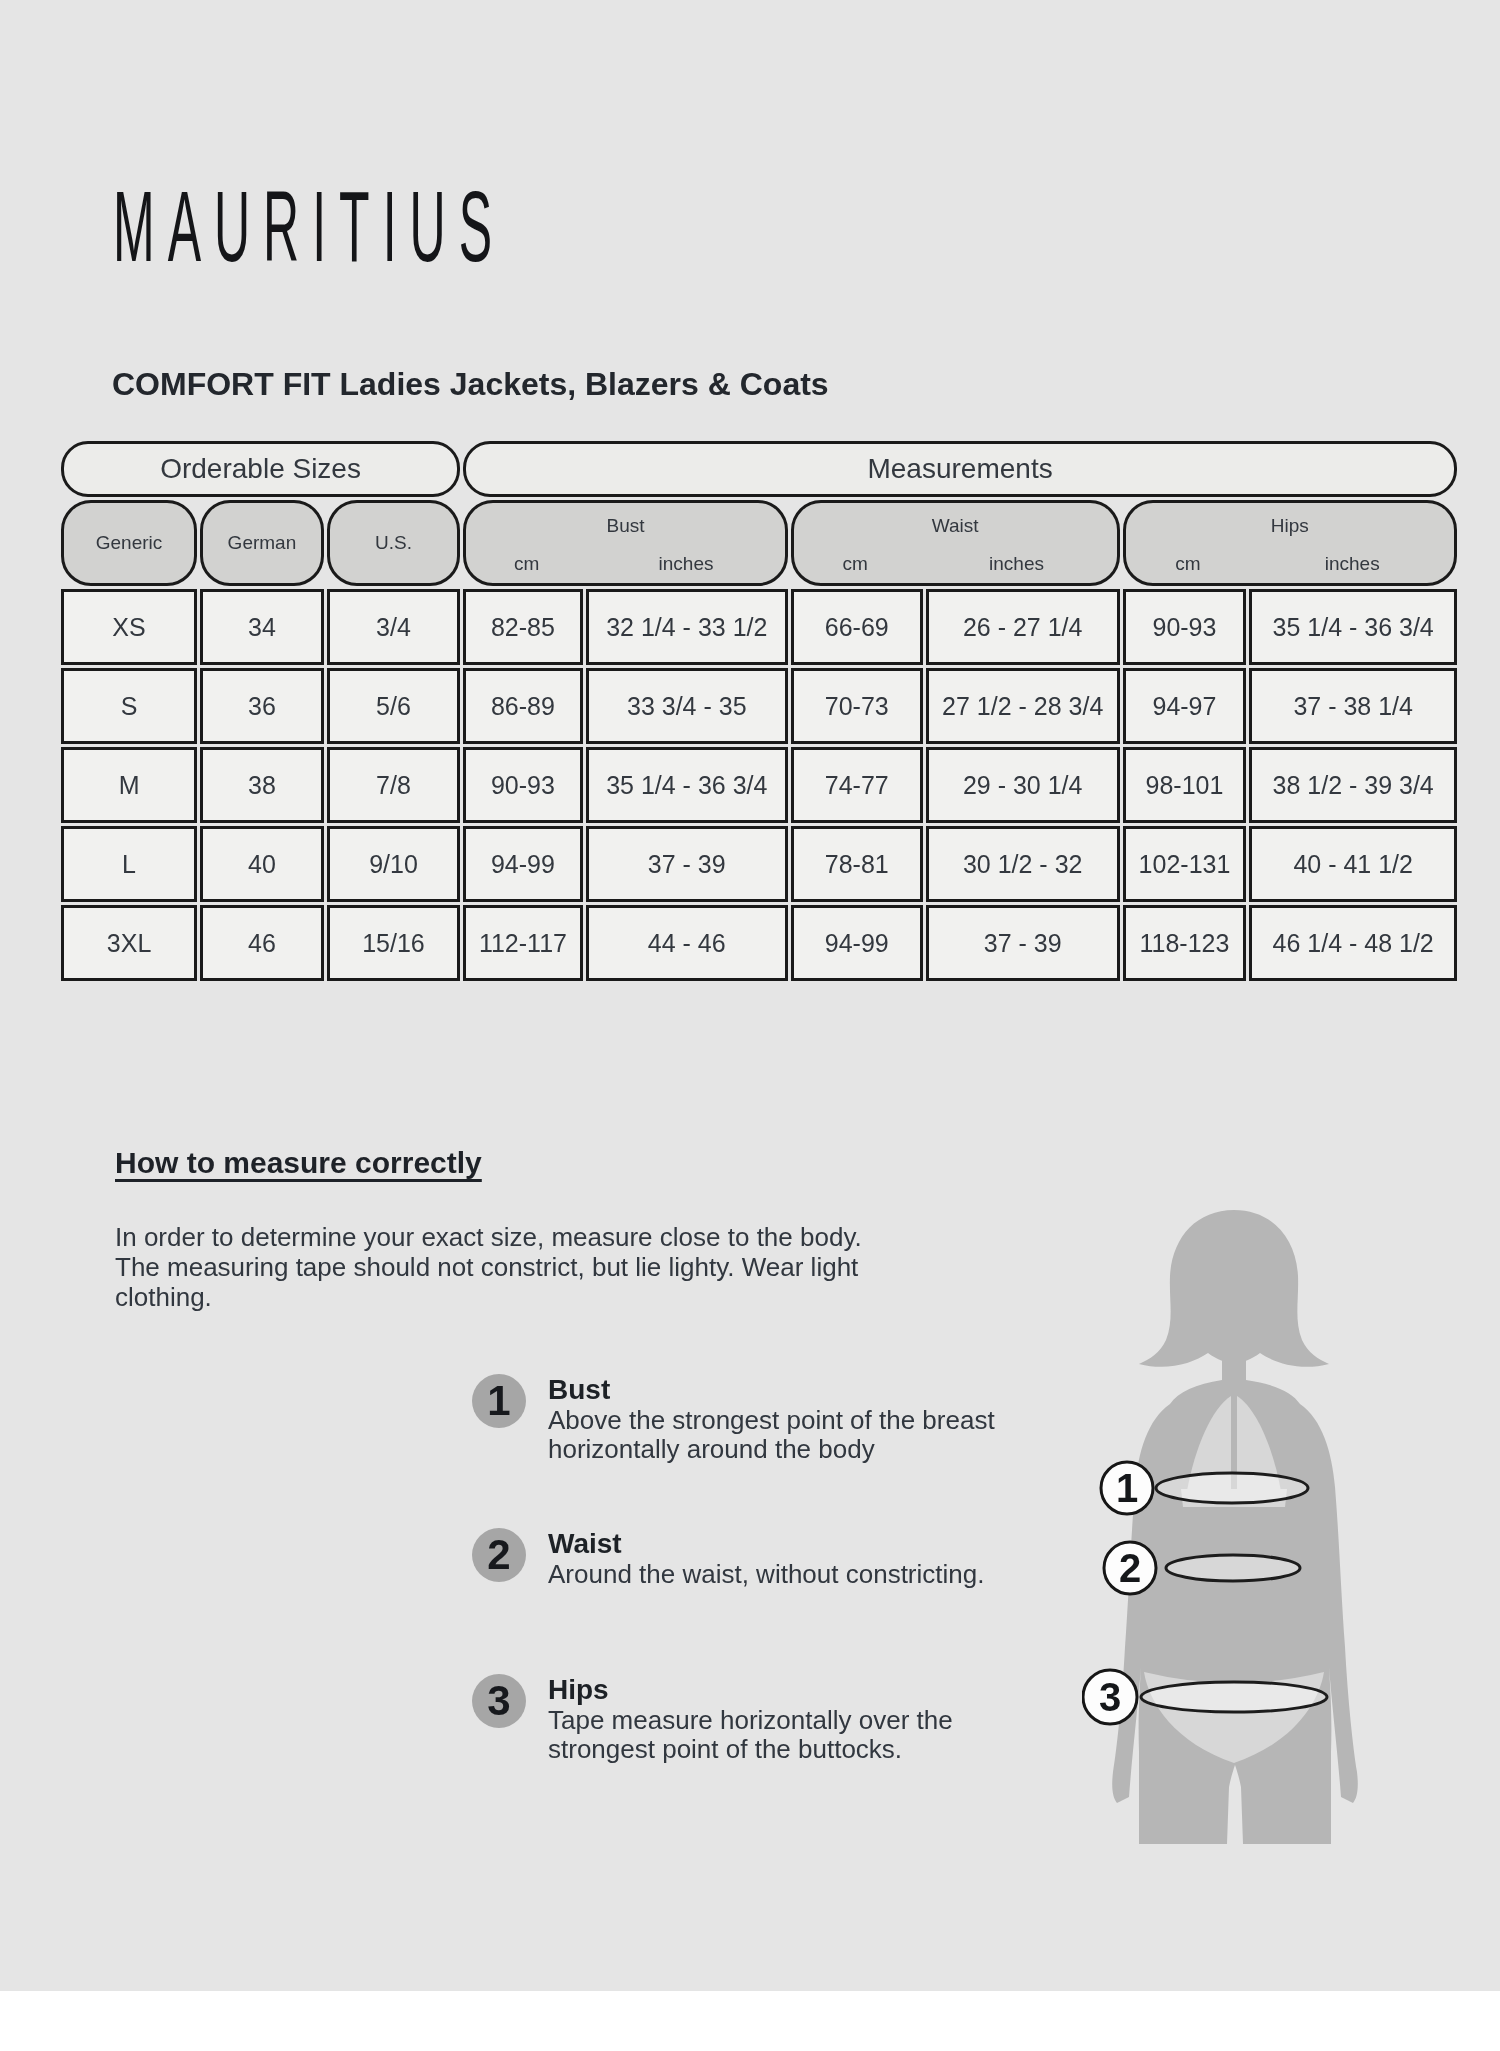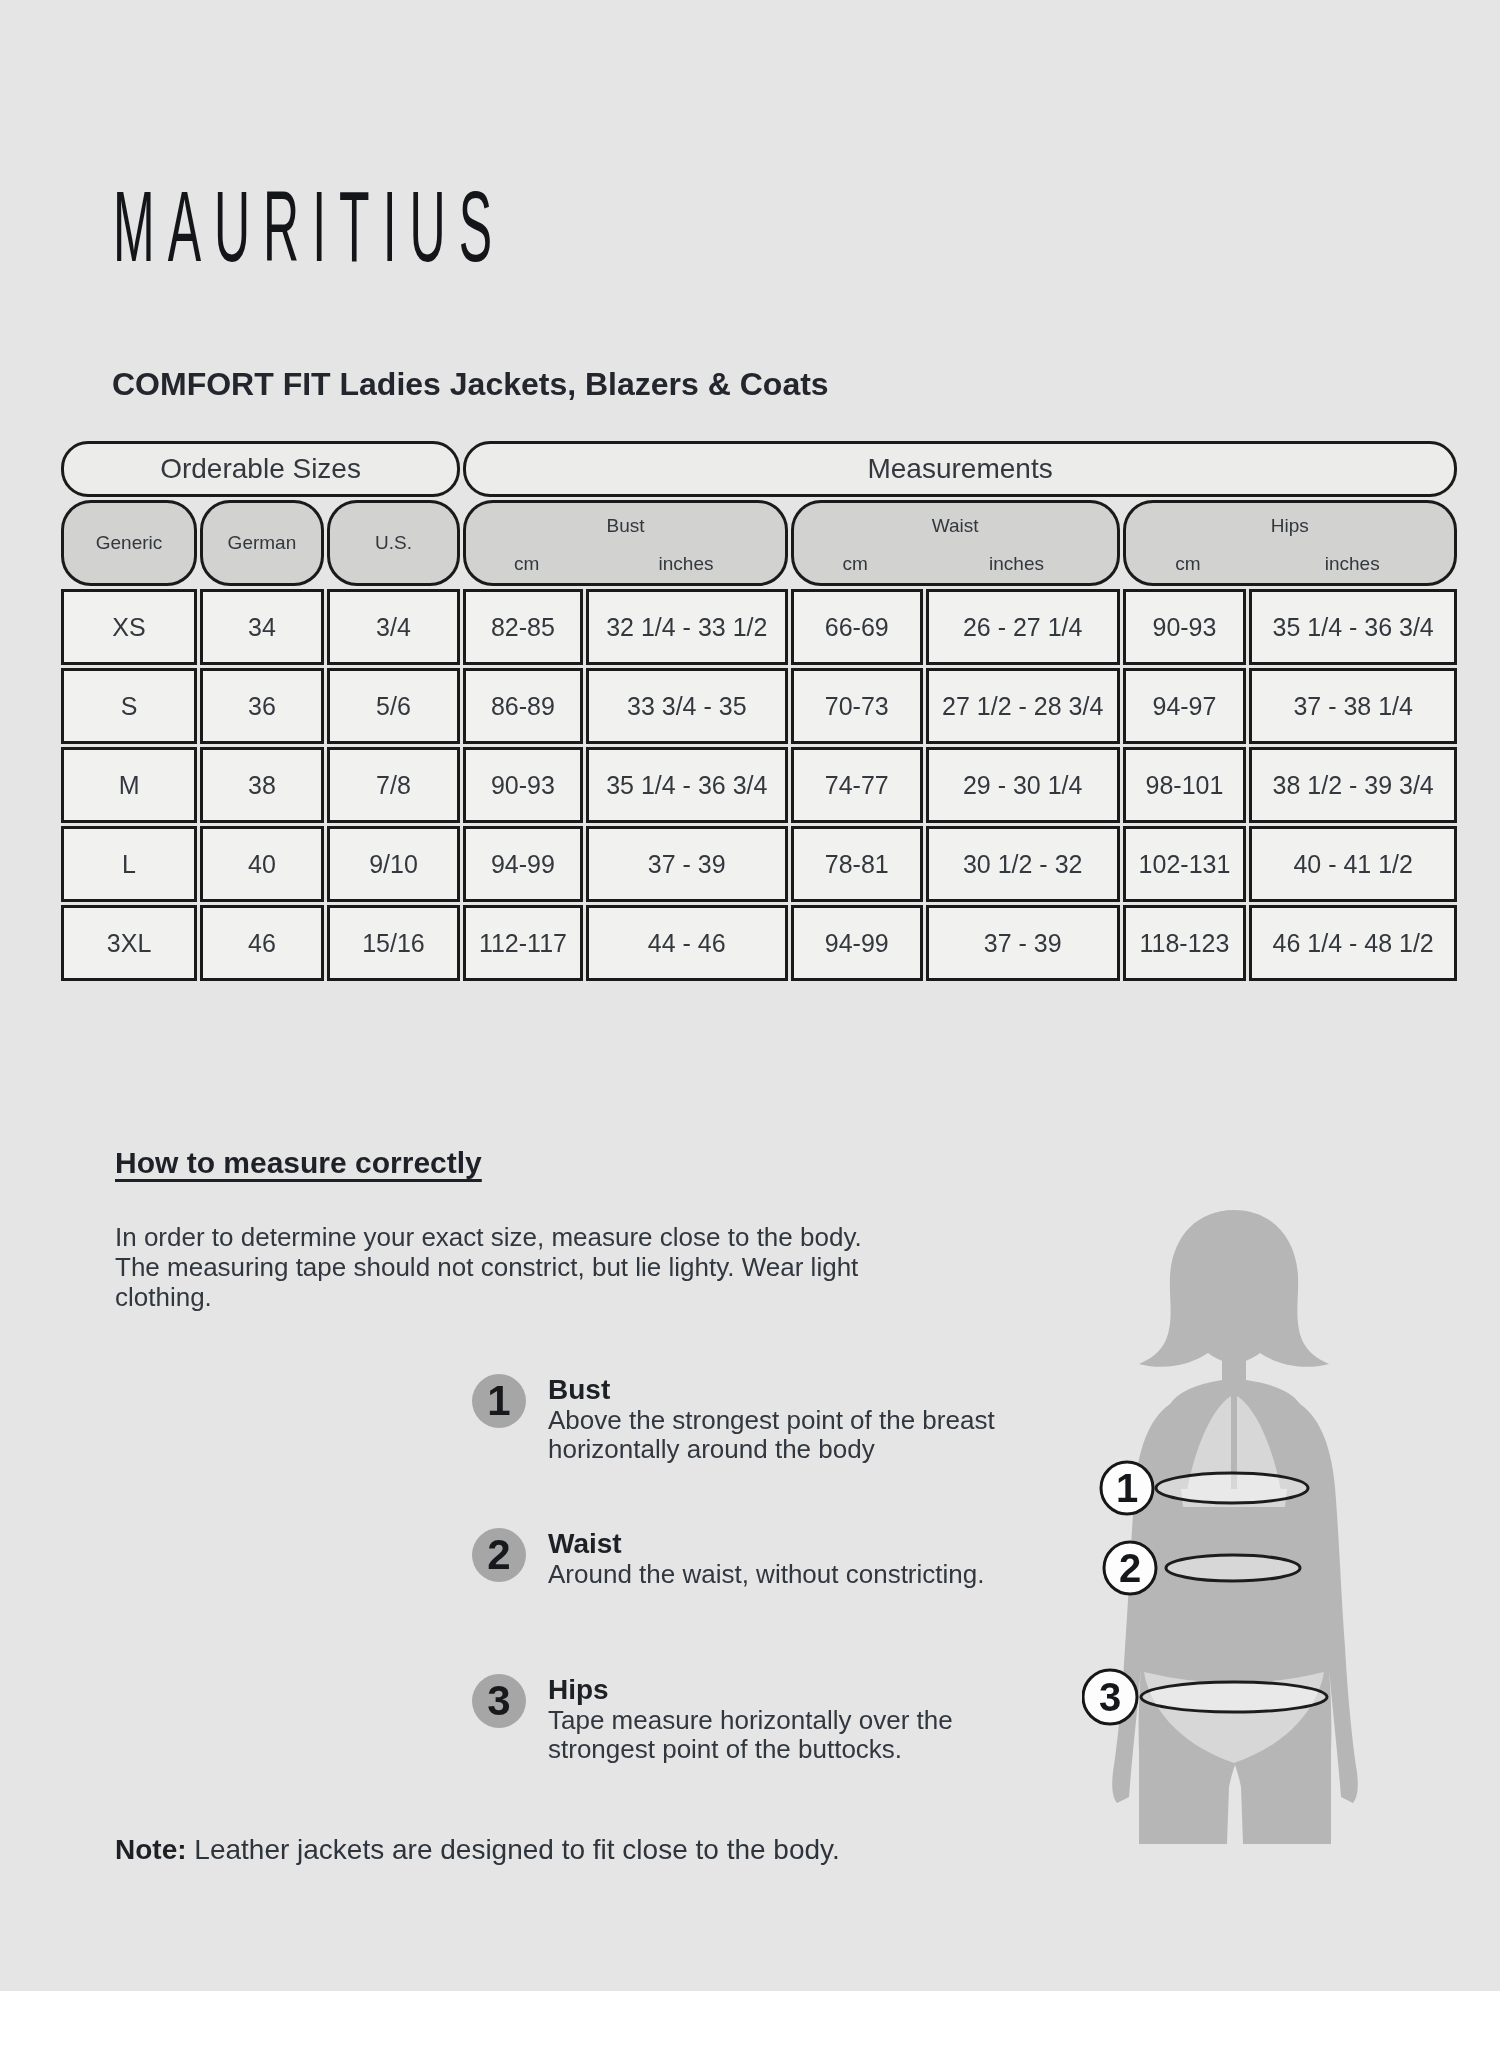--- a/index.html
+++ b/index.html
@@ -258,17 +258,14 @@
 
       <circle cx="45" cy="282" r="26" fill="#fdfdfd" stroke="#161616" stroke-width="3"></circle>
       <text class="fig-num" x="45" y="296" text-anchor="middle">1</text>
       <circle cx="48" cy="362" r="26" fill="#fdfdfd" stroke="#161616" stroke-width="3"></circle>
       <text class="fig-num" x="48" y="376" text-anchor="middle">2</text>
       <circle cx="28" cy="491" r="27" fill="#fdfdfd" stroke="#161616" stroke-width="3"></circle>
       <text class="fig-num" x="28" y="505" text-anchor="middle">3</text>
     </svg>
   </div>
 
-  <div class="note">
-    <b>Note:</b><span> Leather jackets are designed to fit close to the body.</span>
-  </div>
 
 </div>
 
 </body></html>

